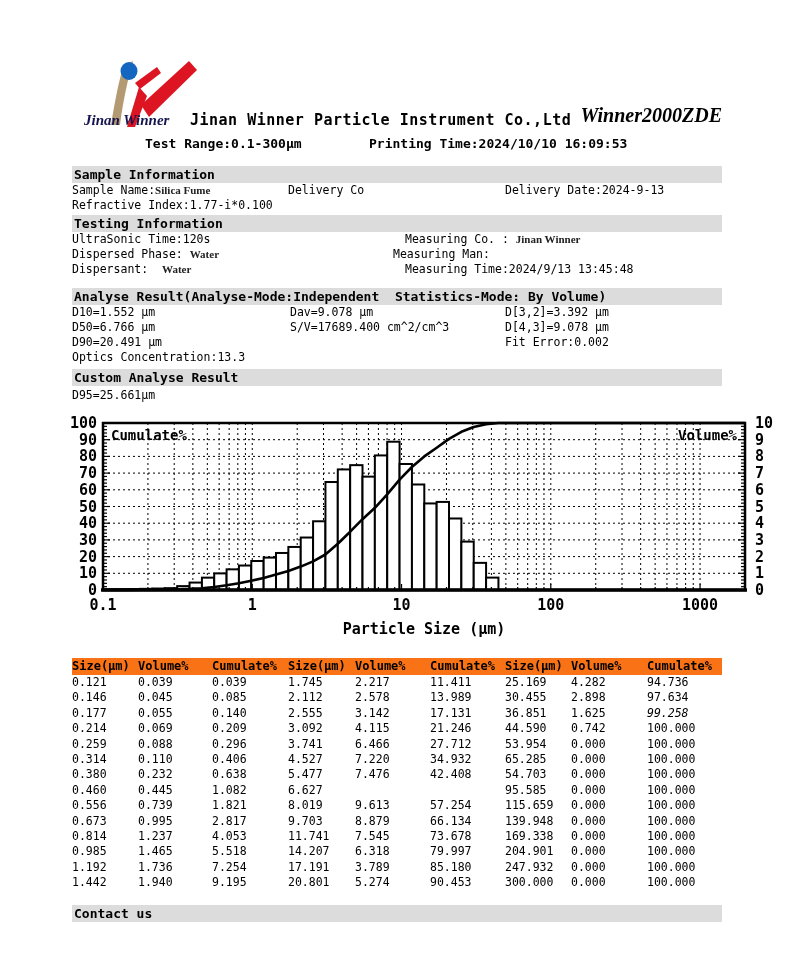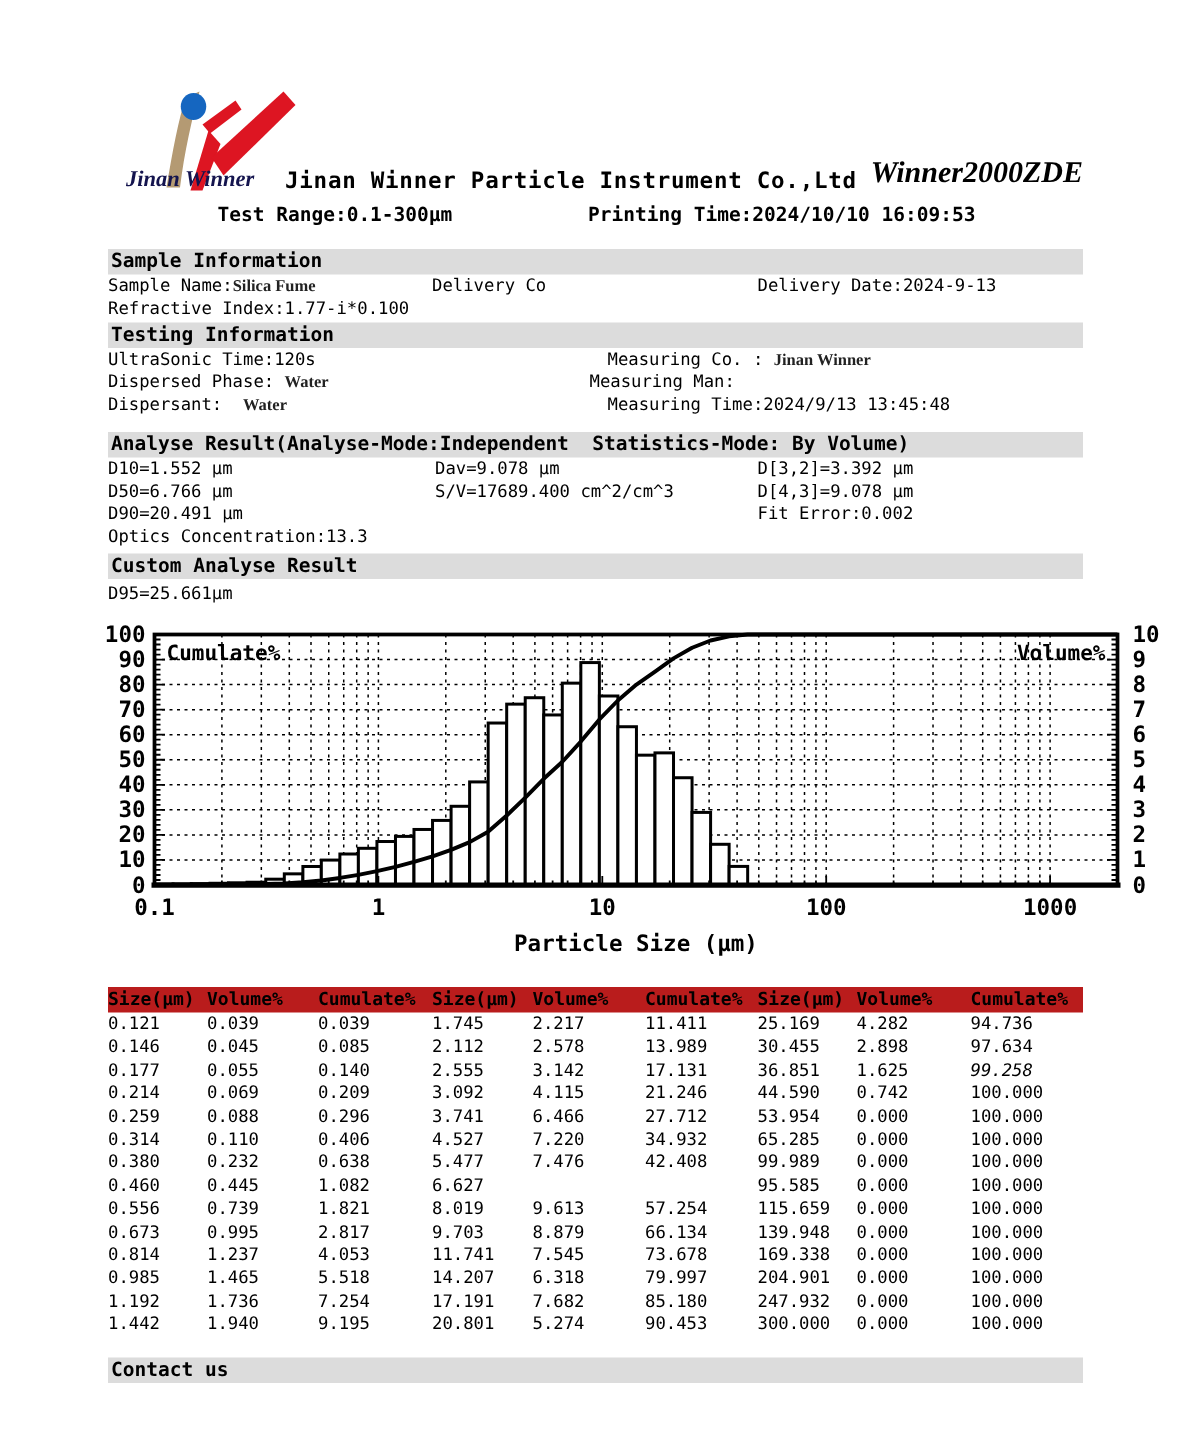--- a/index.html
+++ b/index.html
@@ -26,21 +26,21 @@
   .at { position:absolute; top:0; white-space:pre; }
   .val { font-family:"Liberation Serif", serif; font-weight:bold; font-size:11px; color:#222; }
   .gap11 { height:11px; } .gap2 { height:2px; } .gap4 { height:4px; }
 
   
   #chart-wrap { position:absolute; left:65px; top:413px; width:715px; height:230px; }
   #chart-svg text { font-family:"DejaVu Sans Mono", monospace; font-weight:bold; }
 
   
   #table-wrap { position:absolute; left:72px; top:658px; width:650px; }
-  .thead { display:flex; background:#b91c1c; height:17px; line-height:17px; font-weight:bold; font-size:12px;align-items:center; }
+  .thead { display:flex; background:#f97316; height:17px; line-height:17px; font-weight:bold; font-size:12px;align-items:center; }
   .trow  { display:flex; height:15.4px; line-height:15.4px; font-size:11.5px; }
   .tcell { white-space:pre; overflow:hidden; }
 
   
   #contact-bar { position:absolute; left:72px; top:905px; width:650px; }
 </style>
 </head>
 <body>
 
 <div class="abs" style="left:88px;top:40px;width:92px;height:70px;">
@@ -53,21 +53,21 @@
   </svg>
 </div>
 <div class="abs logo-caption" style="left:84px;top:112px;">Jinan Winner</div>
 
 <div class="abs report-title" style="right:72px;top:38px;width:420px;">
   <div>Winner2000ZDE</div>
 </div>
 
 <div class="abs company-name" style="left:190px;top:111px;">Jinan Winner Particle Instrument Co.,Ltd</div>
 <div class="abs subhead" style="left:145px;top:136px;">Test Range:0.1-300µm</div>
-<div class="abs subhead" style="left:392px;top:136px;">Printing Time:2024/10/10 16:09:53</div>
+<div class="abs subhead" style="left:369px;top:136px;">Printing Time:2024/10/10 16:09:53</div>
 
 <div class="content" style="top:166px;">
 
   <div class="secbar">Sample Information</div>
   <div class="row">
     <span class="at" style="left:0;"><span>Sample Name:</span><span class="val">Silica Fume</span></span>
     <span class="at" style="left:216px;">Delivery Co</span>
     <span class="at" style="left:433px;">Delivery Date:2024-9-13</span>
   </div>
   <div class="row">
@@ -451,21 +451,21 @@
         <span class="tcell" style="width: 76px;">0.000</span>
         <span class="tcell" style="width: 75px;">100.000</span>
       </div>
       <div class="trow">
         <span class="tcell" style="width: 66px;">0.380</span>
         <span class="tcell" style="width: 74px;">0.232</span>
         <span class="tcell" style="width: 76px;">0.638</span>
         <span class="tcell" style="width: 67px;">5.477</span>
         <span class="tcell" style="width: 75px;">7.476</span>
         <span class="tcell" style="width: 75px;">42.408</span>
-        <span class="tcell" style="width: 66px;">99.989</span>
+        <span class="tcell" style="width: 66px;">54.703</span>
         <span class="tcell" style="width: 76px;">0.000</span>
         <span class="tcell" style="width: 75px;">100.000</span>
       </div>
       <div class="trow">
         <span class="tcell" style="width: 66px;">0.460</span>
         <span class="tcell" style="width: 74px;">0.445</span>
         <span class="tcell" style="width: 76px;">1.082</span>
         <span class="tcell" style="width: 67px;">6.627</span>
         <span class="tcell" style="width: 75px; margin-top: 36px;">6.788</span>
         <span class="tcell" style="width: 75px; margin-top: 19px;">49.196</span>
@@ -515,21 +515,21 @@
         <span class="tcell" style="width: 75px;">79.997</span>
         <span class="tcell" style="width: 66px;">204.901</span>
         <span class="tcell" style="width: 76px;">0.000</span>
         <span class="tcell" style="width: 75px;">100.000</span>
       </div>
       <div class="trow">
         <span class="tcell" style="width: 66px;">1.192</span>
         <span class="tcell" style="width: 74px;">1.736</span>
         <span class="tcell" style="width: 76px;">7.254</span>
         <span class="tcell" style="width: 67px;">17.191</span>
-        <span class="tcell" style="width: 75px;">7.682</span>
+        <span class="tcell" style="width: 75px;">3.789</span>
         <span class="tcell" style="width: 75px;">85.180</span>
         <span class="tcell" style="width: 66px;">247.932</span>
         <span class="tcell" style="width: 76px;">0.000</span>
         <span class="tcell" style="width: 75px;">100.000</span>
       </div>
       <div class="trow">
         <span class="tcell" style="width: 66px;">1.442</span>
         <span class="tcell" style="width: 74px;">1.940</span>
         <span class="tcell" style="width: 76px;">9.195</span>
         <span class="tcell" style="width: 67px;">20.801</span>

